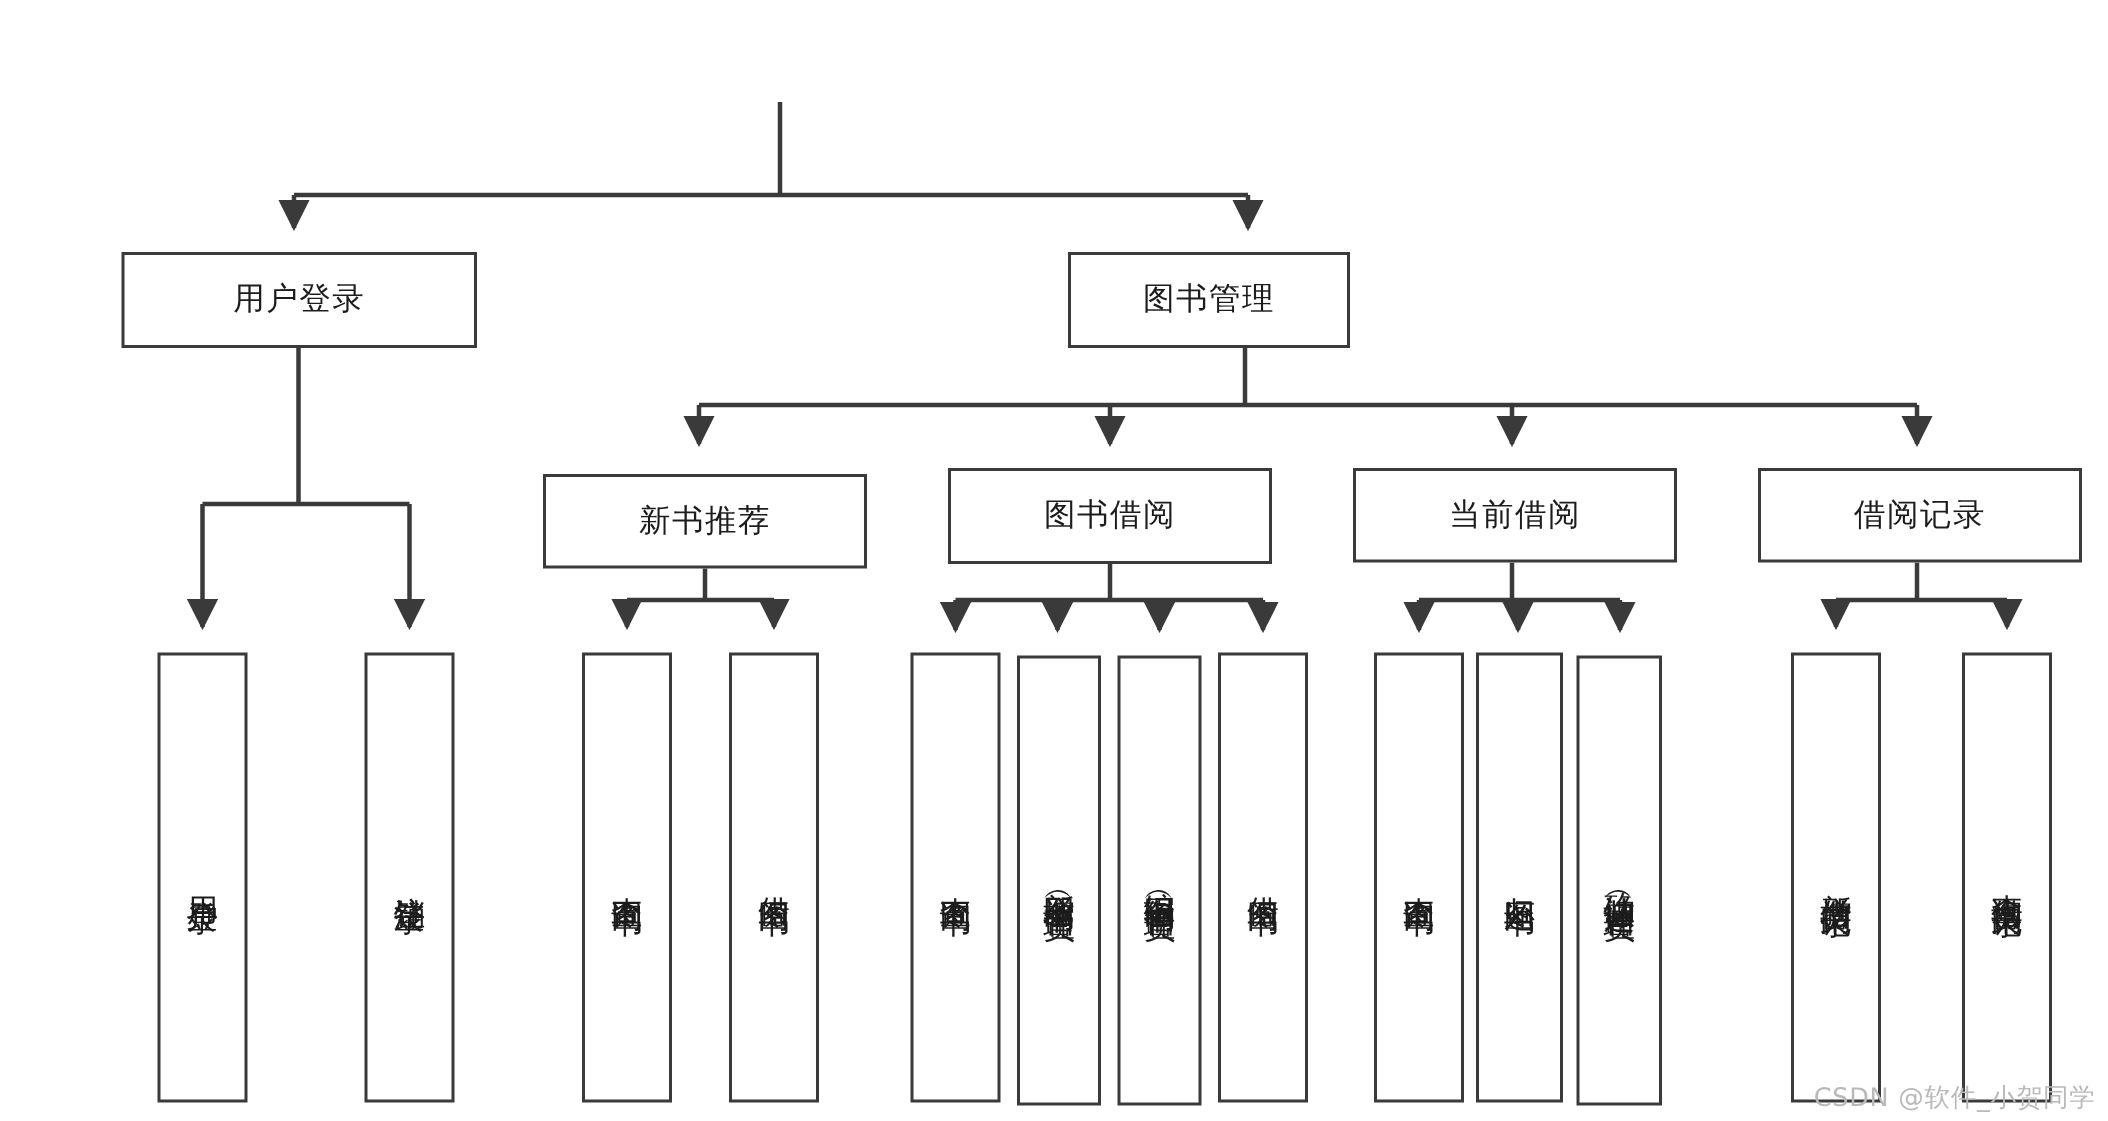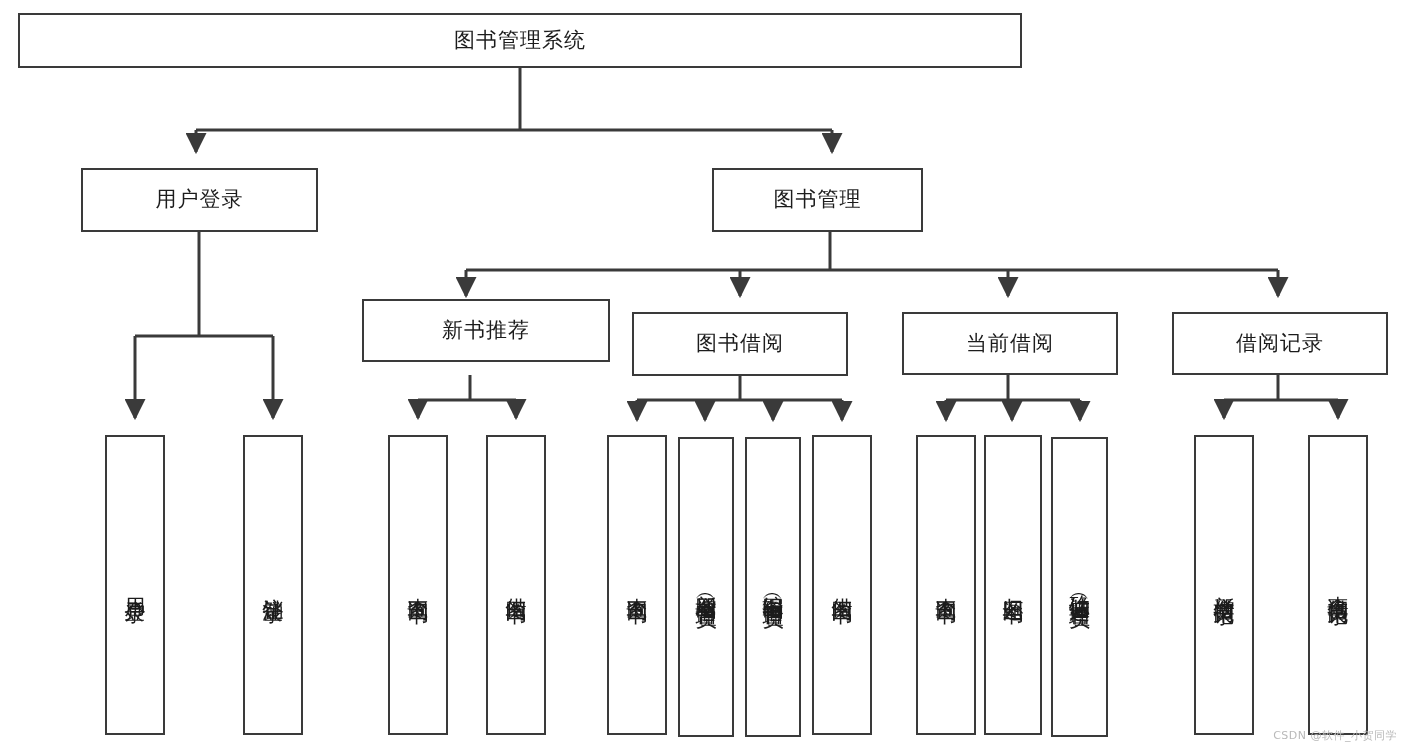--- a/index.html
+++ b/index.html
@@ -53,21 +53,21 @@
   .node.v > span {
     writing-mode: vertical-rl;
     text-orientation: upright;
     display: block;
     text-align: center;
   }
   .watermark {
     position: absolute;
     right: 8px;
     bottom: 4px;
-    font-size: 11px;
+    font-size: 17px;
     color: #b9b9b9;
     letter-spacing: 0.5px;
     z-index: 3;
     white-space: nowrap;
   }
 </style>
 </head>
 <body>
 
 <div id="canvas">
@@ -115,26 +115,25 @@
       <path d="M 1012 400 L 1012 420" marker-end="url(#arrow)"></path>
       <path d="M 1080 400 L 1080 420" marker-end="url(#arrow)"></path>
 
       <path d="M 1278 375 L 1278 400"></path>
       <path d="M 1224 400 L 1338 400"></path>
       <path d="M 1224 400 L 1224 418" marker-end="url(#arrow)"></path>
       <path d="M 1338 400 L 1338 418" marker-end="url(#arrow)"></path>
     </g>
   </svg>
 
-  <div class="node h" style="left:18px; top:13px; width:1004px; height:55px;">图书管理系统</div>
 
   <div class="node h" style="left:81px; top:168px; width:237px; height:64px;">用户登录</div>
-  <div class="node h" style="left:712px; top:168px; width:211px; height:64px;">图书管理</div>
+  <div class="node h" style="left:712px; top:168px; width:188px; height:64px;">图书管理</div>
 
-  <div class="node h" style="left:362px; top:299px; width:248px; height:63px;">新书推荐</div>
+  <div class="node h" style="left:362px; top:316px; width:216px; height:63px;">新书推荐</div>
   <div class="node h" style="left:632px; top:312px; width:216px; height:64px;">图书借阅</div>
   <div class="node h" style="left:1172px; top:312px; width:216px; height:63px;">借阅记录</div>
   <div class="node h" style="left:902px; top:312px; width:216px; height:63px;">当前借阅</div>
 
   <div class="node v" style="left:105px; top:435px; width:60px; height:300px;">
     <span>用户登录</span>
   </div>
   <div class="node v" style="left:243px; top:435px; width:60px; height:300px;">
     <span>注销登录</span>
   </div>

